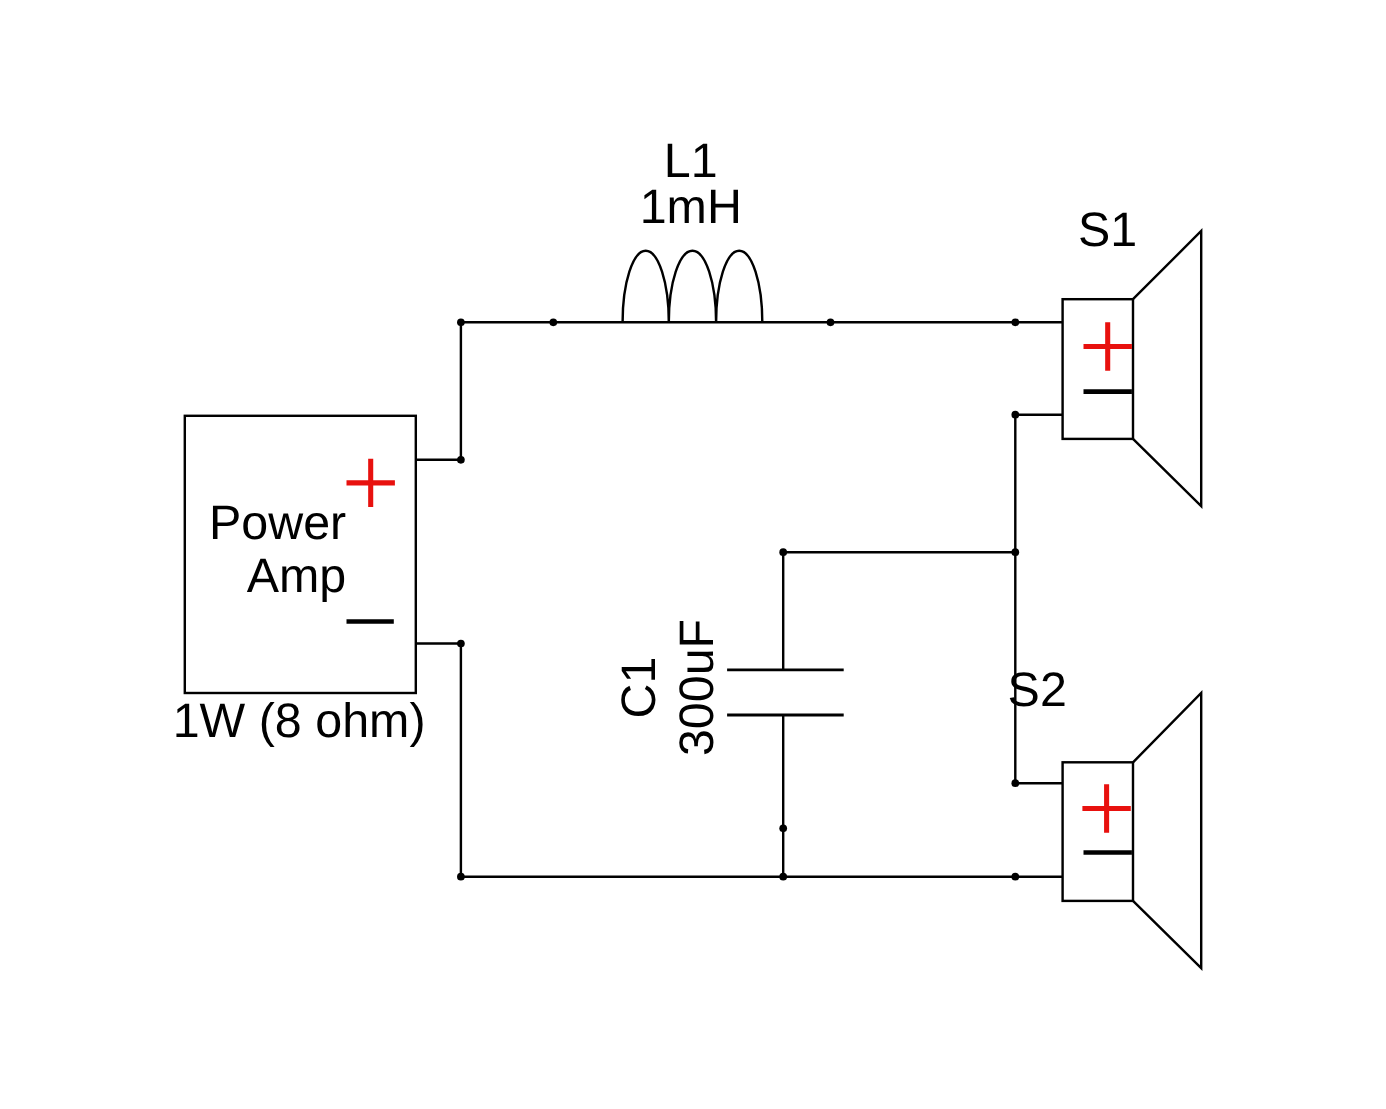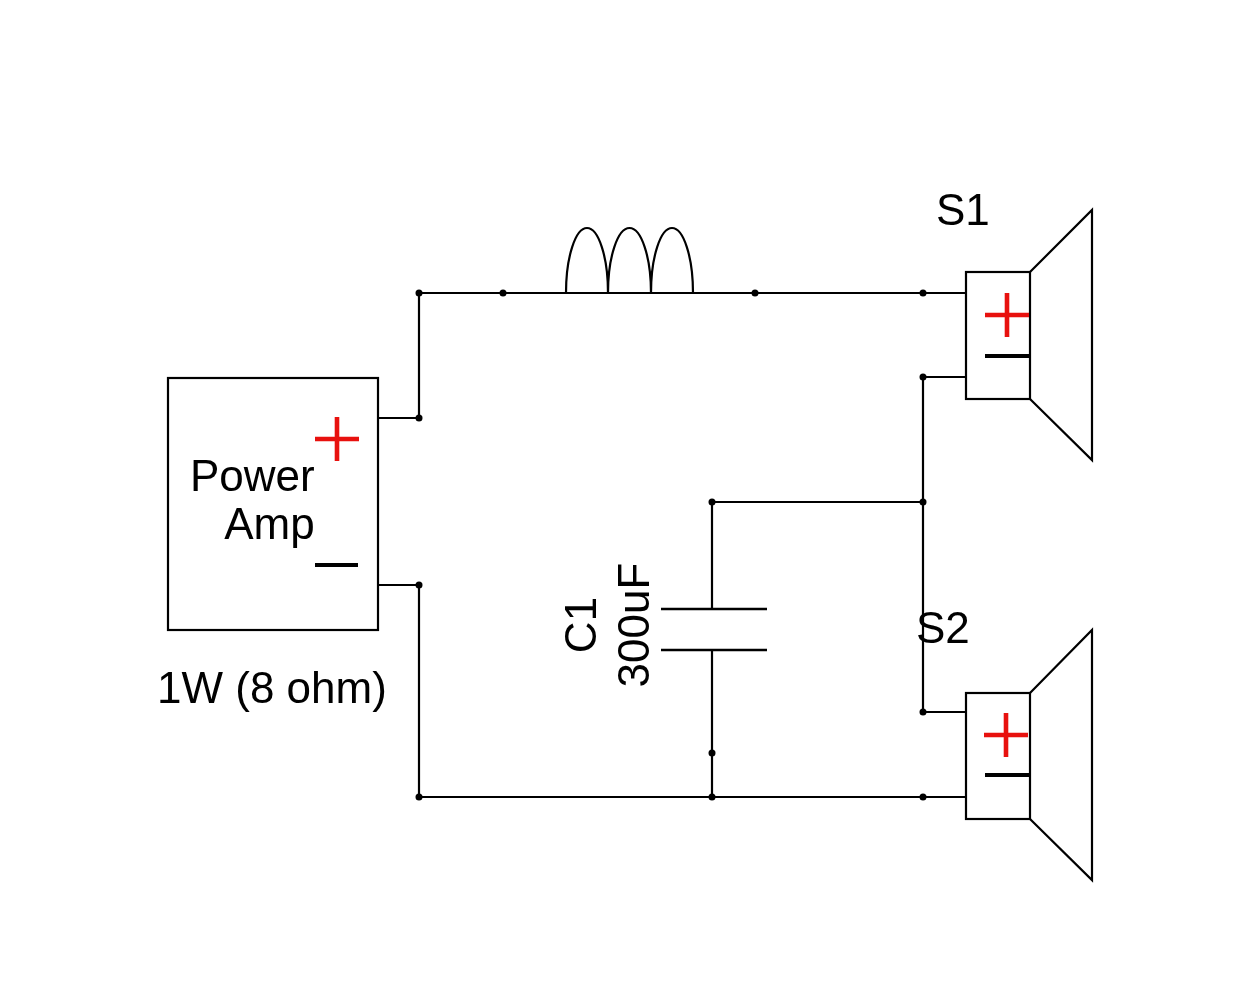--- a/index.html
+++ b/index.html
@@ -15,26 +15,26 @@
   .canvas svg { position:absolute; left:0; top:0; }
   .wire   { stroke: var(--wire,#000); stroke-width: 2.2; fill: none; }
   .body   { stroke: var(--wire,#000); stroke-width: 2.2; fill: #fff; }
   .coil   { stroke: var(--wire,#000); stroke-width: 2.2; fill: none; }
   .plates { stroke: var(--wire,#000); stroke-width: 2.6; fill: none; }
   .dot    { fill: var(--wire,#000); stroke: none; }
   .plus   { stroke: var(--accent,#e8110e); stroke-width: 4.6; fill: none; }
   .minus  { stroke: var(--wire,#000); stroke-width: 4.2; fill: none; }
   .label  { position:absolute; font-size:44px; line-height:44px; white-space:pre; }
   .lbl-voltage { left:168px; top:312px; }
-  .lbl-power   { left:157px; top:666px; }
+  .lbl-power   { left:157px; top:634px; }
   .lbl-ampname { left:190px; top:452px; line-height:48px;text-align:right; }
   .lbl-inductor{ left:628px; top:126px; transform:translateX(-50%); text-align:center; line-height:42px; }
   .lbl-cap     { left:607px; top:625px; transform:translate(-50%,-50%) rotate(-90deg);
                  text-align:center; line-height:53px; }
-  .lbl-s1      { left:936px; top:188px; }
+  .lbl-s1      { left:980px; top:188px; }
   .lbl-s2      { left:916px; top:606px; }
 </style>
 </head>
 <body>
 
 <div class="canvas">
 
   <svg width="1260" height="1008" viewBox="0 0 1260 1008">
 
     <g>
@@ -84,20 +84,22 @@
       <circle class="dot" cx="923" cy="797" r="3.5"></circle>
     </g>
   </svg>
 
 
   <div class="label lbl-ampname"><span>Power</span>
 <span>Amp</span></div>
 
   <div class="label lbl-power">1W (8 ohm)</div>
 
+  <div class="label lbl-inductor"><span>L1</span>
+<span>1mH</span></div>
 
   <div class="label lbl-cap"><span>C1</span>
 <span>300uF</span></div>
 
   <div class="label lbl-s1">S1</div>
 
   <div class="label lbl-s2">S2</div>
 
 </div>
 

